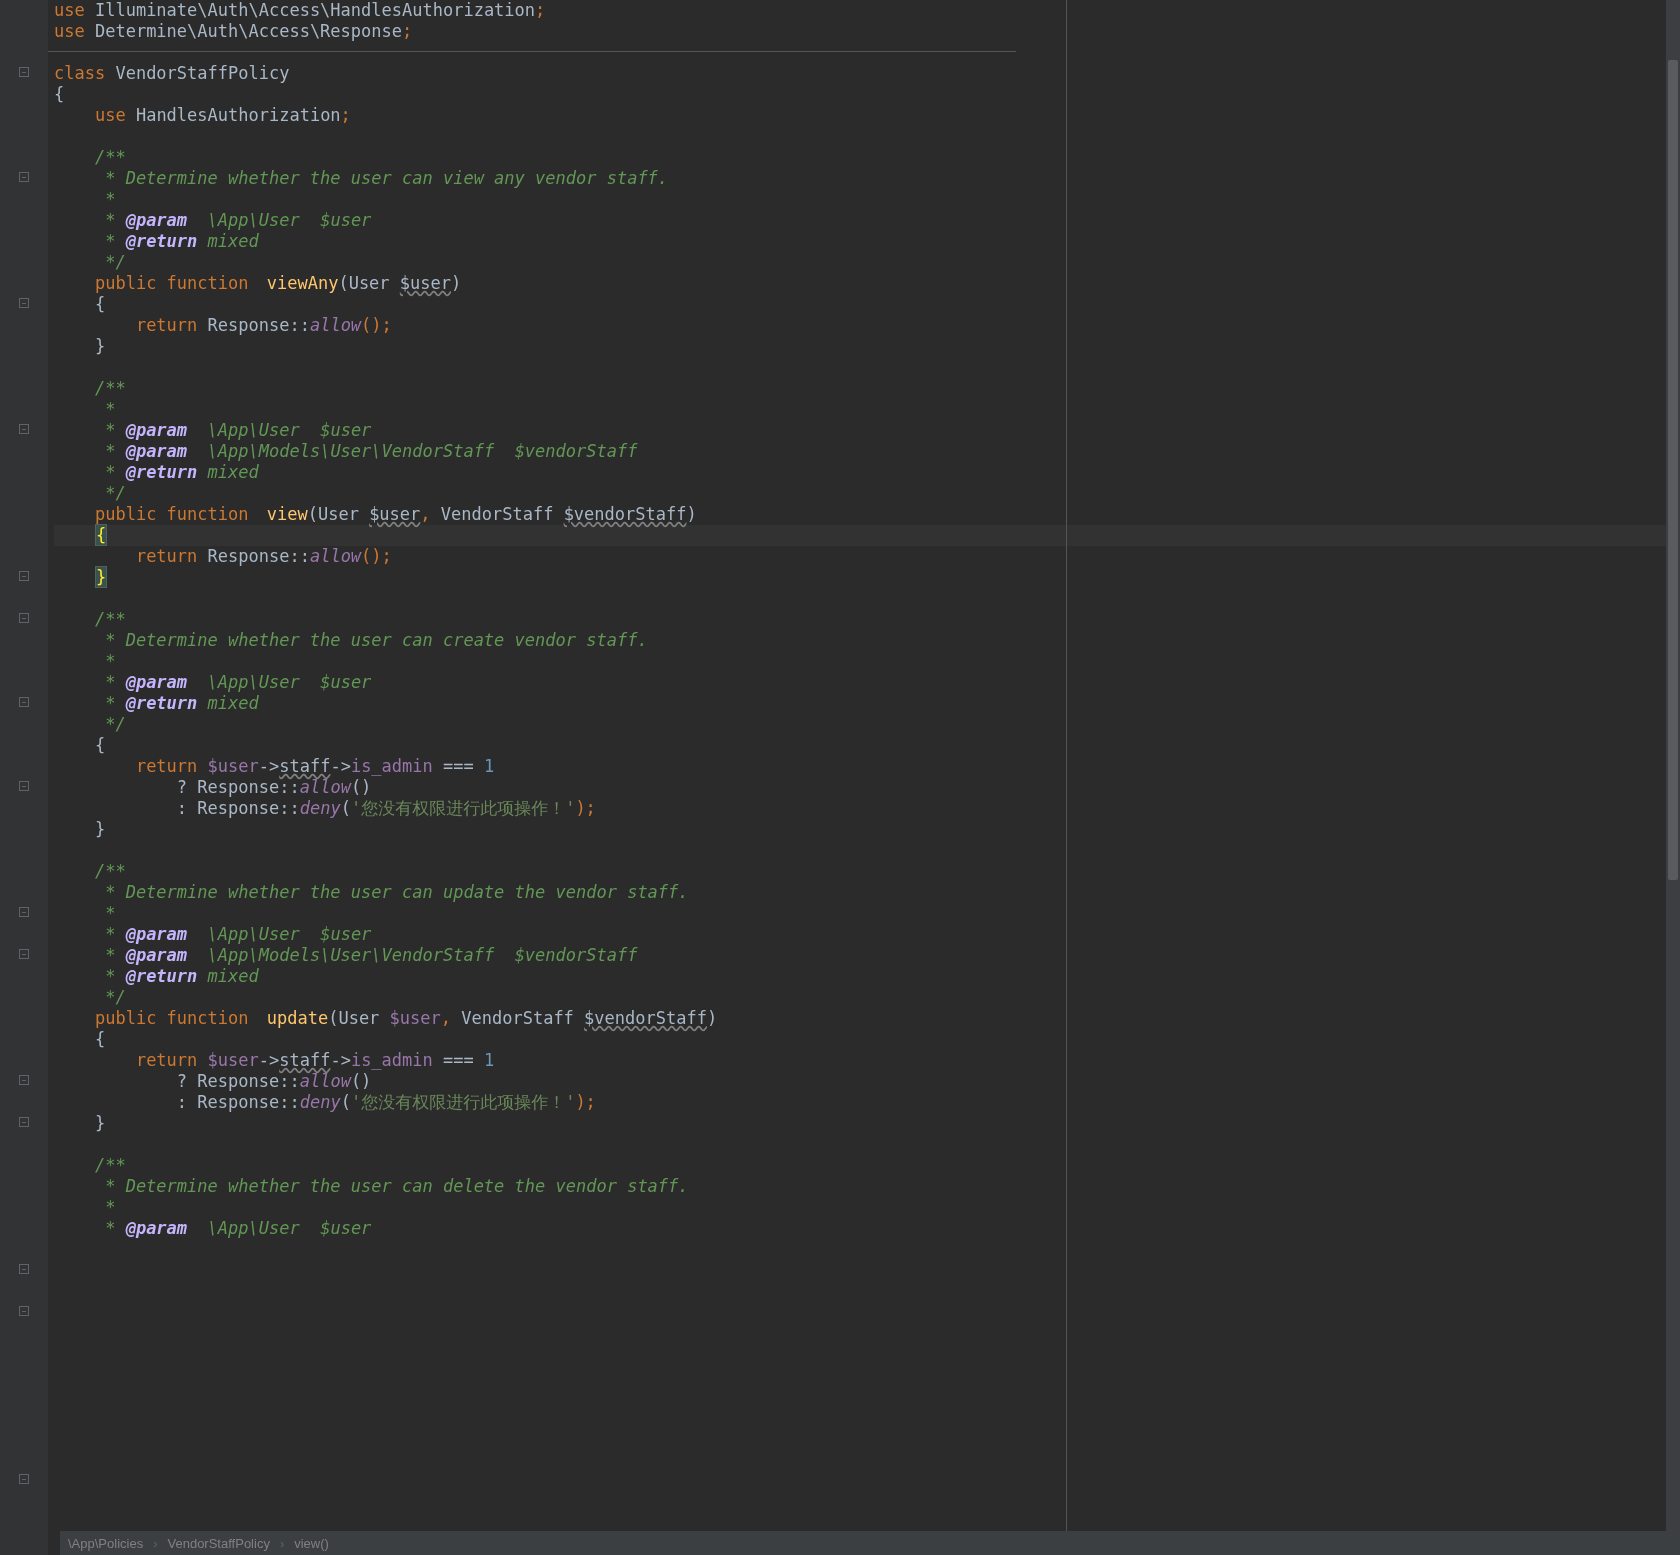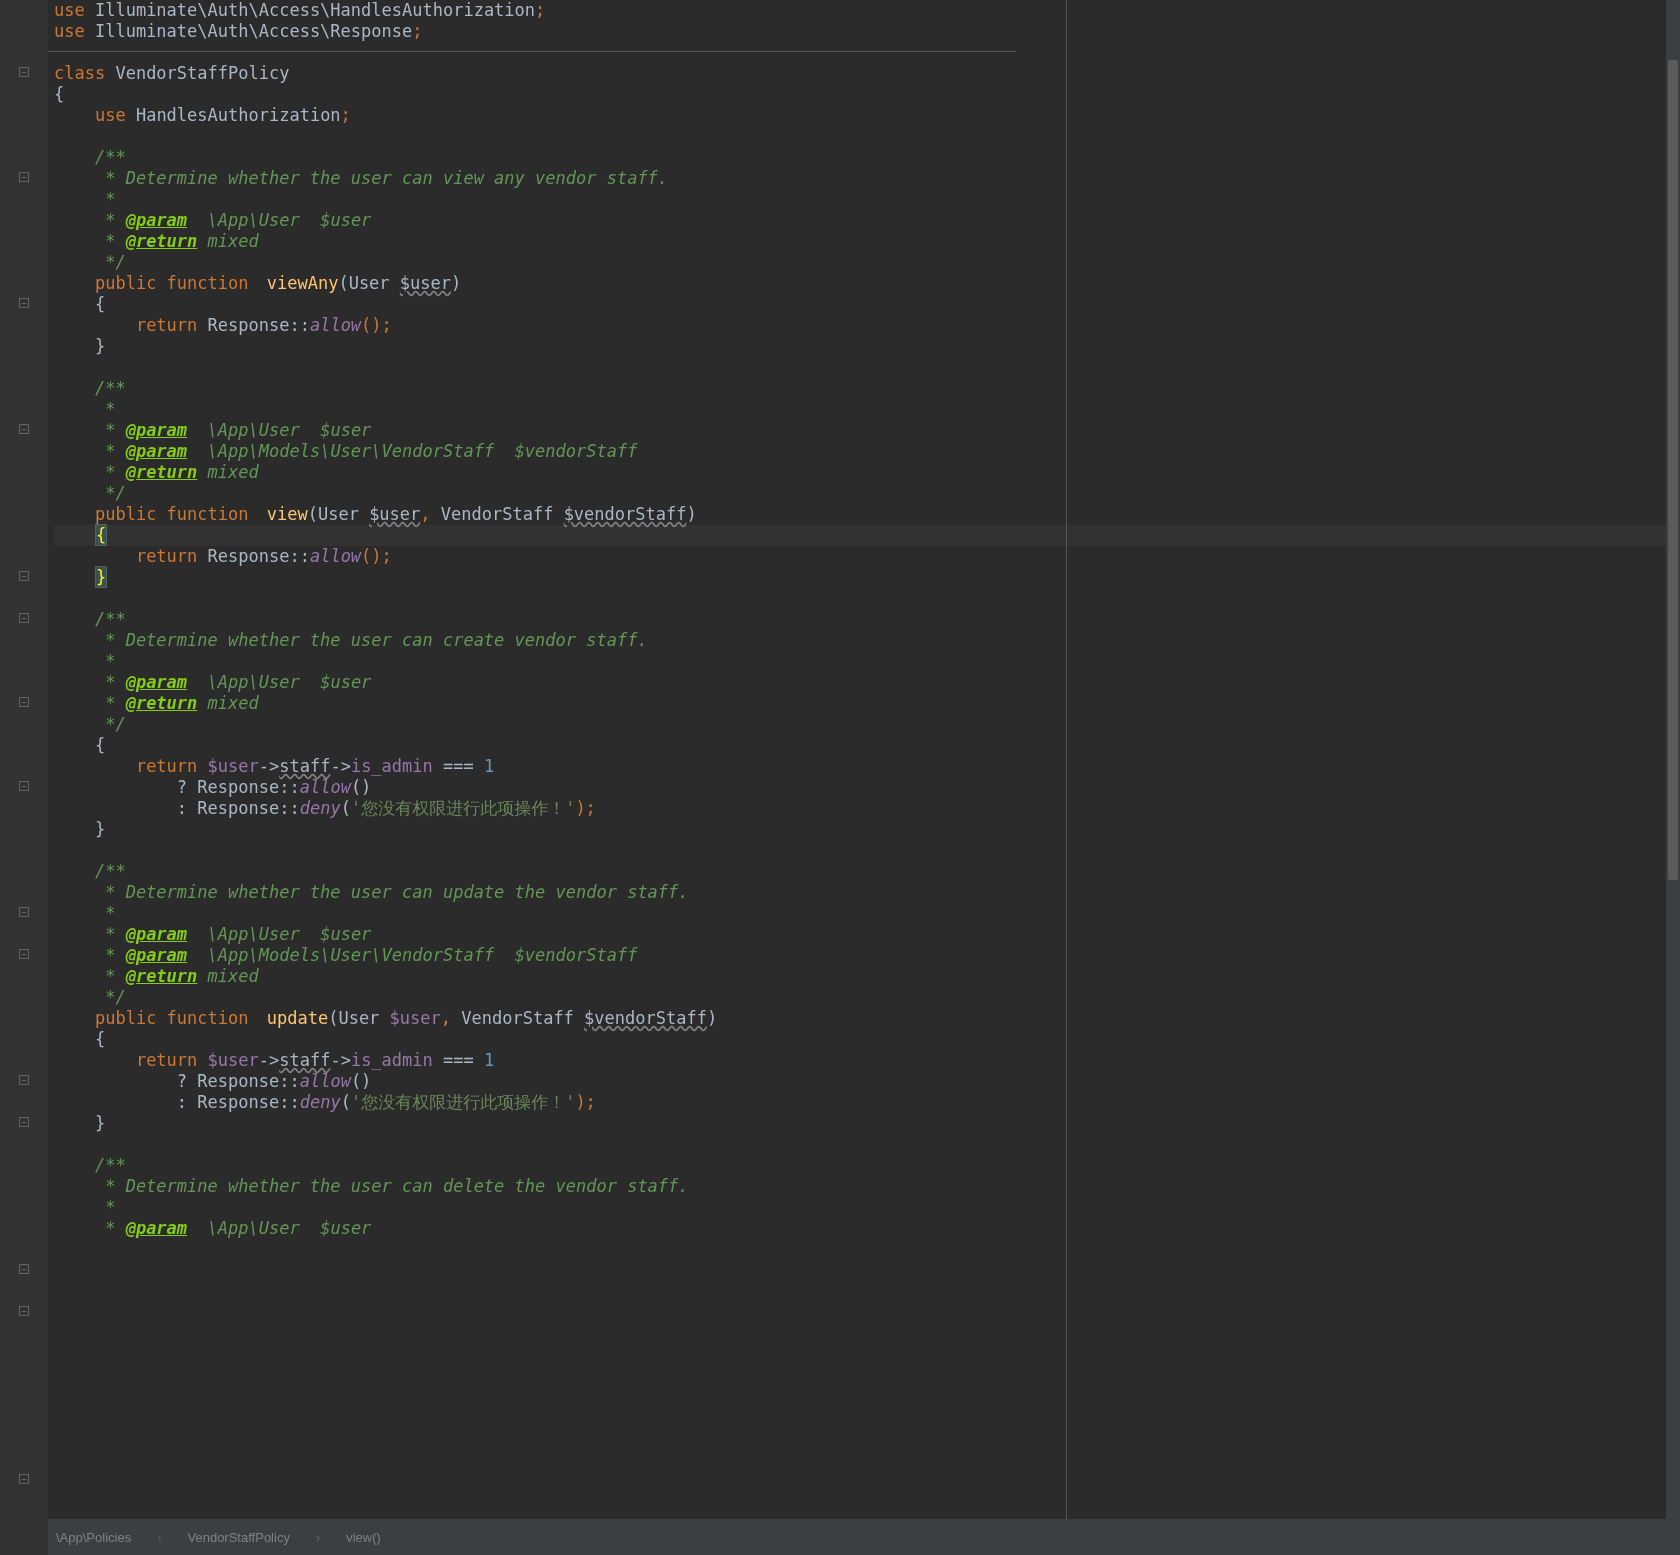--- a/index.html
+++ b/index.html
@@ -60,21 +60,21 @@
     color: #a9b7c6;
   }
   .hl {
     background: #323232;
     display: block;
     width: 100%;
   }
   .kw { color: #cc7832; }
   .str { color: #6a8759; }
   .doc { color: #629755; font-style: italic; }
-  .doctag { color: #84cc16; font-style: italic; font-weight: bold; text-decoration: underline; }
+  .doctag { color: #c4b5fd; font-style: italic; font-weight: bold; }
   .docid { color: #629755; font-style: italic; }
   .fn { color: #ffc66d; padding-left: 8px; }
   .it { color: #9876aa; font-style: italic; }
   .var { color: #9876aa; }
   .param { color: #a9b7c6; text-decoration: underline; text-decoration-color: #808080; text-decoration-style: wavy; }
   .num { color: #6897bb; }
   .brace-match { background: #3b514d; border: 1px solid #4d6360; color: #ffef28; }
   .warn { text-decoration: underline; text-decoration-color: #808080; text-decoration-style: wavy; }
   .ruler {
     position: absolute;
@@ -88,31 +88,31 @@
     position: absolute;
     top: 0;
     bottom: 0;
     left: 1018px;
     width: 1px;
     background: #555555;
   }
   .breadcrumb {
     position: absolute;
     bottom: 0;
-    left: 48px;
+    left: 60px;
     right: 0;
-    height: 36px;
+    height: 24px;
     background: #3c3f41;
     color: #808080;
     font-family: sans-serif;
     font-size: 13px;
     display: flex;
     align-items: center;
     padding-left: 8px;
-    gap: 26px;
+    gap: 10px;
   }
   .bc-sep { color: #606366; }
   .scrollbar-track {
     position: absolute;
     top: 0;
     right: 0;
     width: 14px;
     height: 100%;
     background: #3c3f41;
   }
@@ -174,21 +174,21 @@
     <div class="gutter-icon" style="top:1473px">
         <div class="fold-minus"></div>
       </div>
   </div>
 
   <div class="code-area">
     <div class="rmargin"></div>
     <div class="ruler"></div>
 
 <div class="line"><span class="kw">use</span><span> Illuminate\Auth\Access\HandlesAuthorization</span><span class="kw">;</span></div>
-<div class="line"><span class="kw">use</span><span> Illuminate\Auth\Access\Response</span><span class="kw">;</span></div>
+<div class="line"><span class="kw">use</span><span> Determine\Auth\Access\Response</span><span class="kw">;</span></div>
 <div class="line"></div>
 <div class="line"><span class="kw">class</span><span> VendorStaffPolicy</span></div>
 <div class="line"><span>{</span></div>
 <div class="line"><span>    </span><span class="kw">use</span><span> HandlesAuthorization</span><span class="kw">;</span></div>
 <div class="line"></div>
 <div class="line doc"><span>    /**</span></div>
 <div class="line doc"><span>     * Determine whether the user can view any vendor staff.</span></div>
 <div class="line doc"><span>     *</span></div>
 <div class="line doc"><span>     * </span><span class="doctag">@param</span><span>  </span><span class="docid">\App\</span><span>User  </span><span>$user</span></div>
 <div class="line doc"><span>     * </span><span class="doctag">@return</span><span> mixed</span></div>

